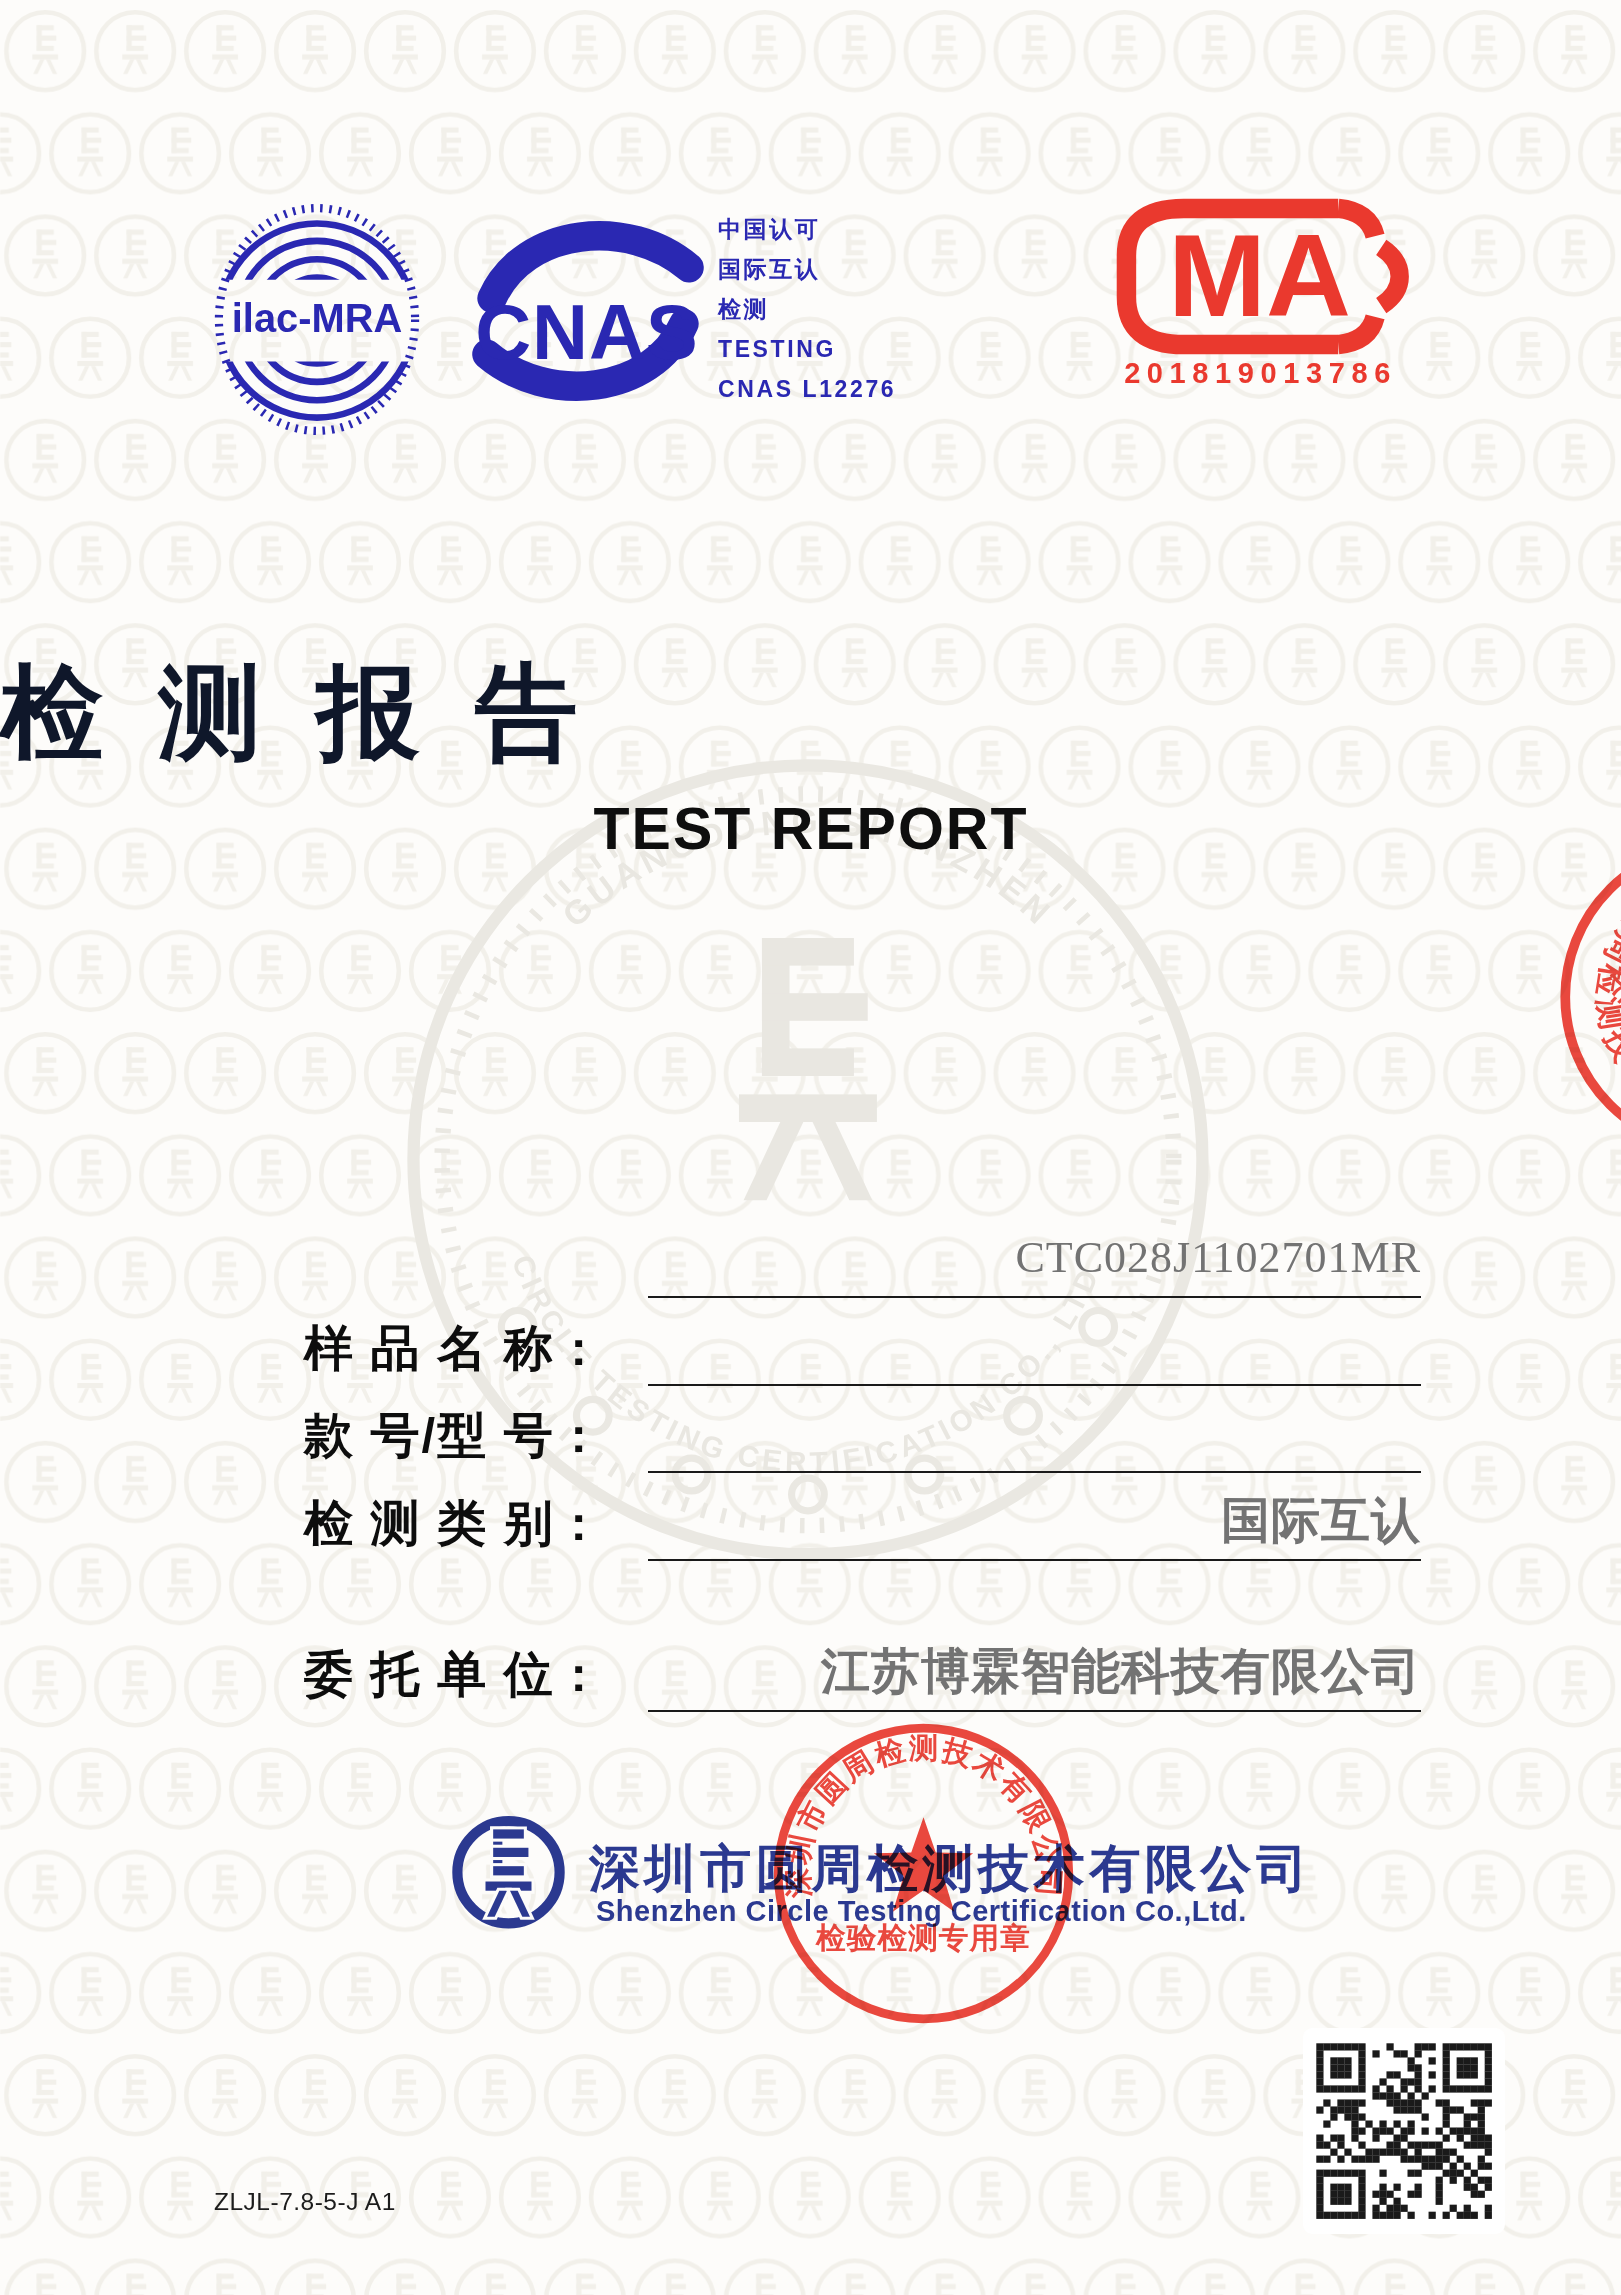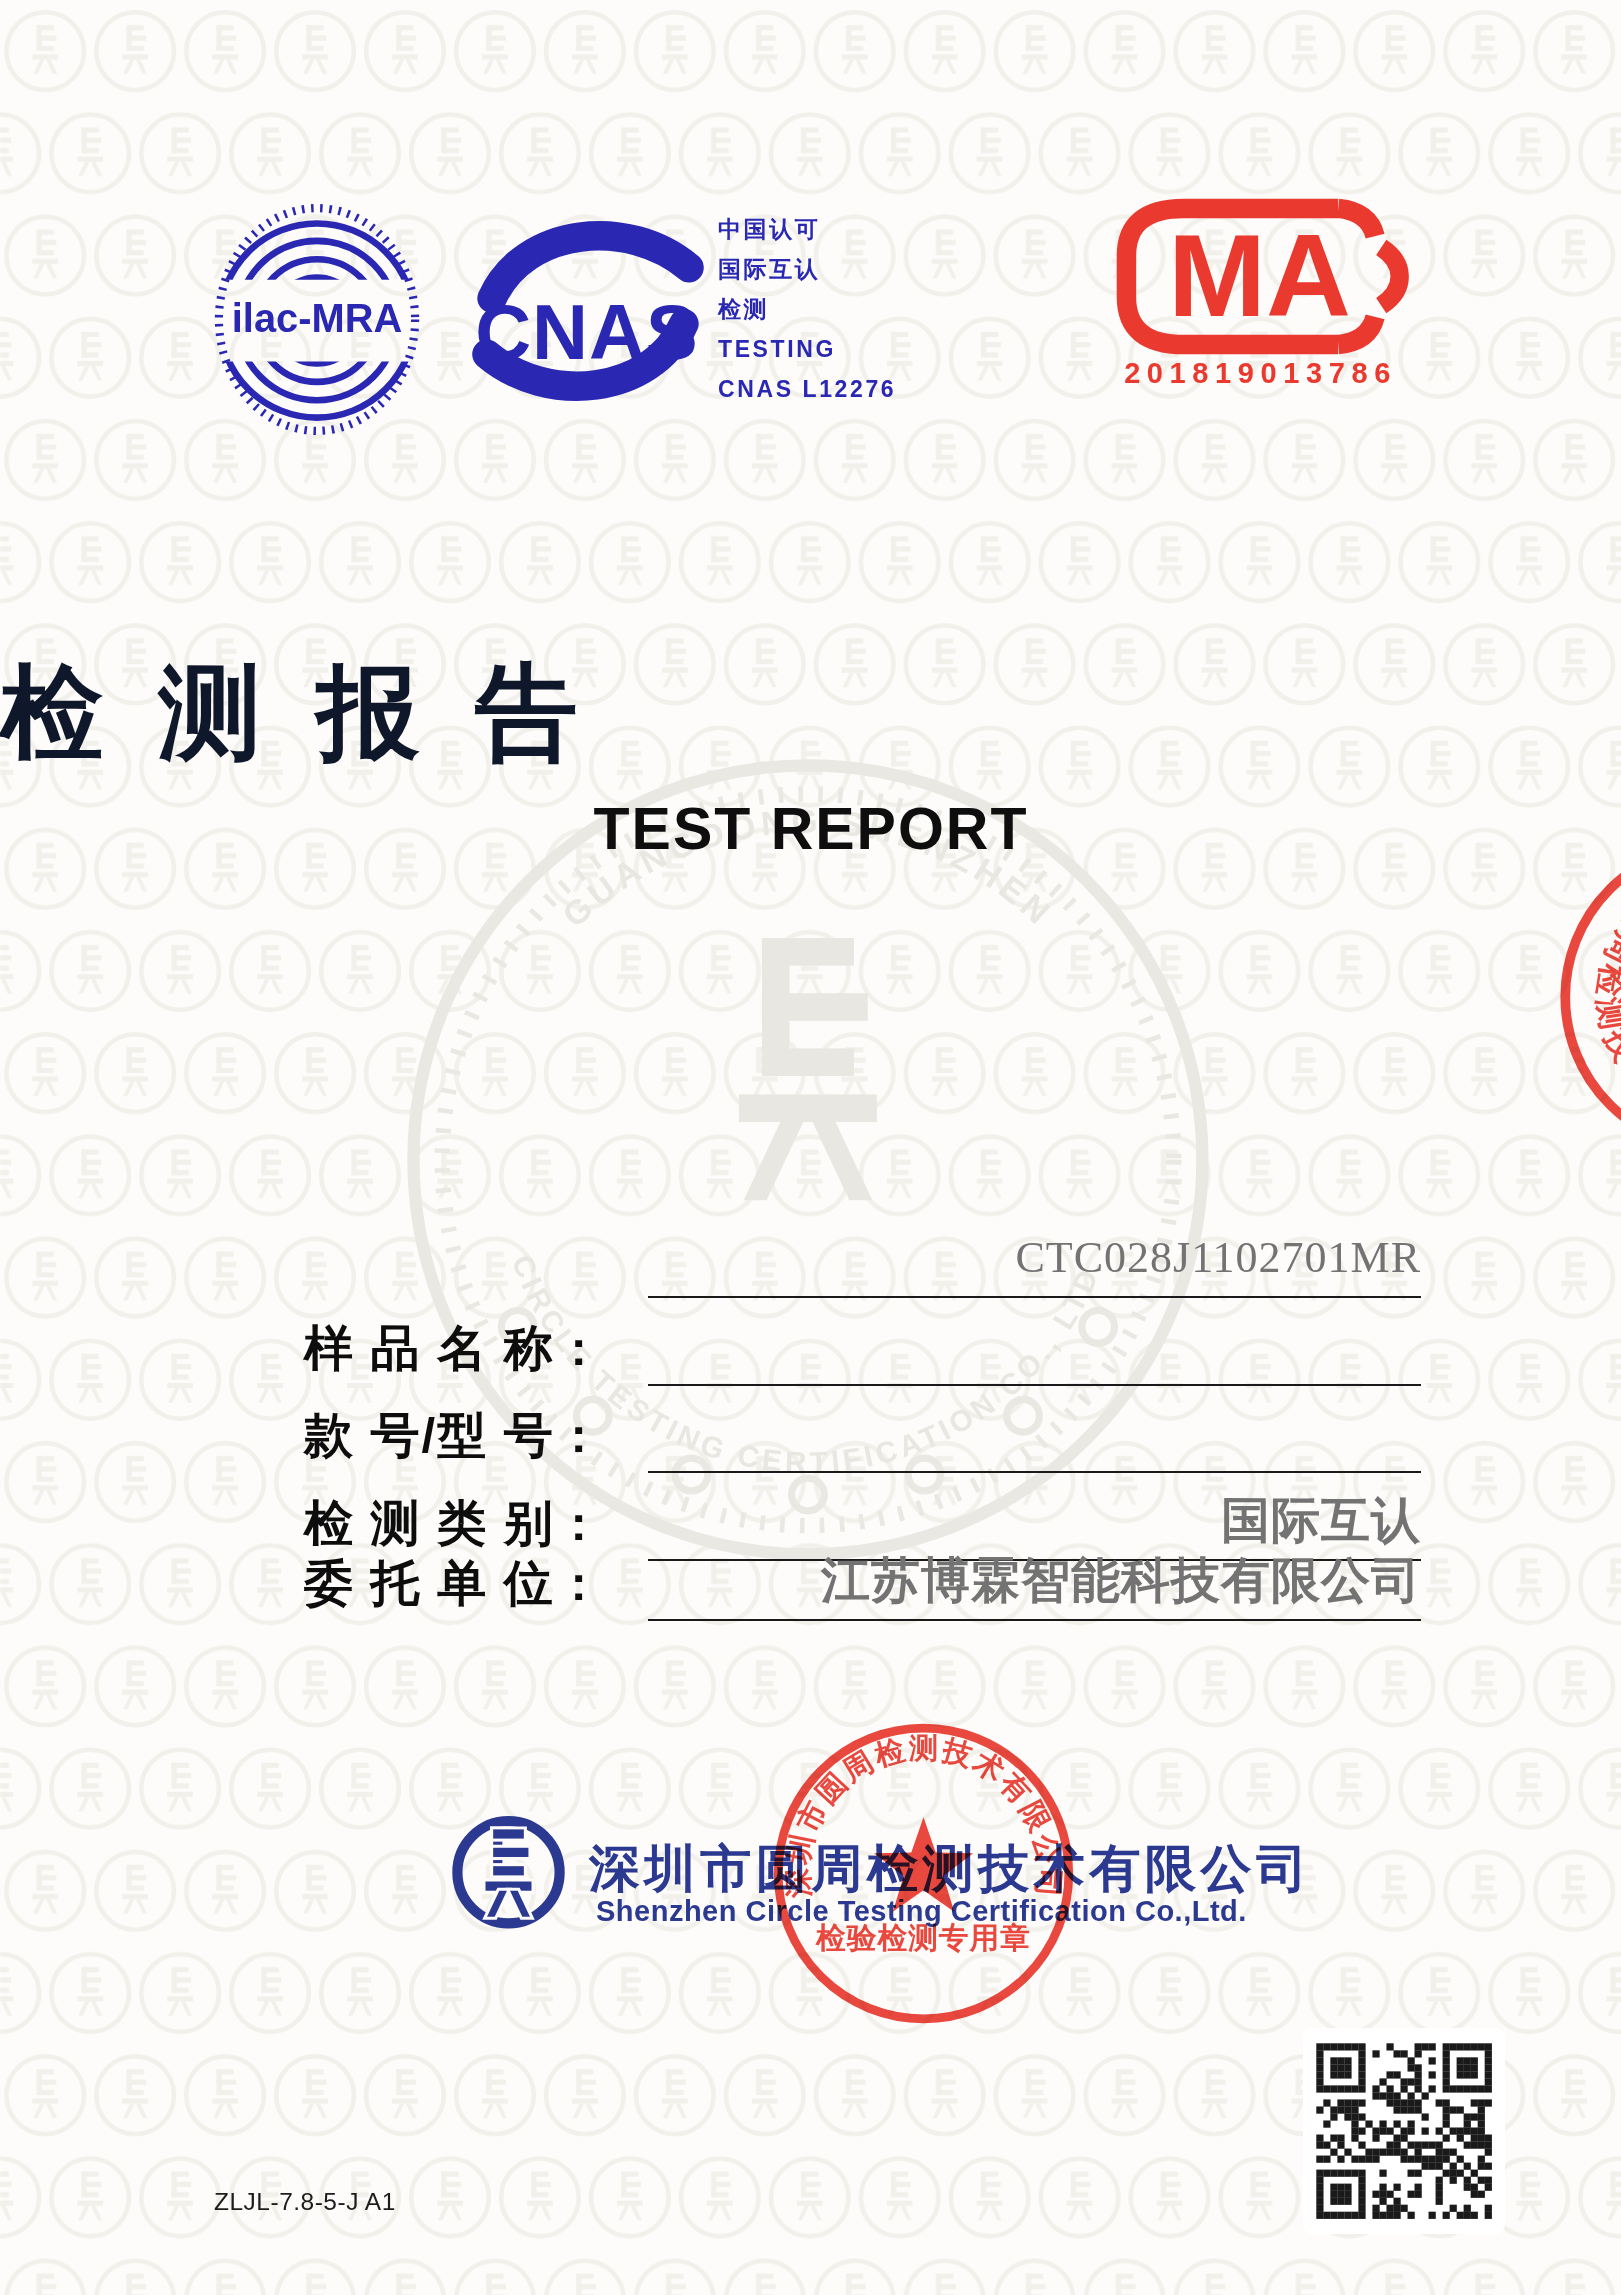--- a/index.html
+++ b/index.html
@@ -179,21 +179,21 @@
 </div>
 <div class="abs z2 field-row" style="top:1397px">
   <div class="field-label">款 号/型 号 :</div>
   <div class="field-line"></div>
 </div>
 <div class="abs z2 field-row" style="top:1485px">
   <div class="field-label">检 测 类 别 :</div>
   <div class="field-value value-zh">国际互认</div>
   <div class="field-line"></div>
 </div>
-<div class="abs z2 field-row" style="top:1545px">
+<div class="abs z2 field-row" style="top:1636px">
   <div class="field-label">委 托 单 位 :</div>
   <div class="field-value value-zh">江苏博霖智能科技有限公司</div>
   <div class="field-line"></div>
 </div>
 
 <svg class="abs z2" width="123" height="138" viewBox="0 0 240 270" style="left:447px;top:1812px">
   <circle cx="120" cy="118" r="100" fill="none" stroke="#2b3990" stroke-width="20"></circle>
   <use href="#glyph-bars" x="45" y="28" width="150" height="195" fill="#2b3990" stroke="#fdfcfa" stroke-width="8" paint-order="stroke"></use>
 </svg>
 <div class="abs z2 company-zh">深圳市圆周检测技术有限公司</div>

